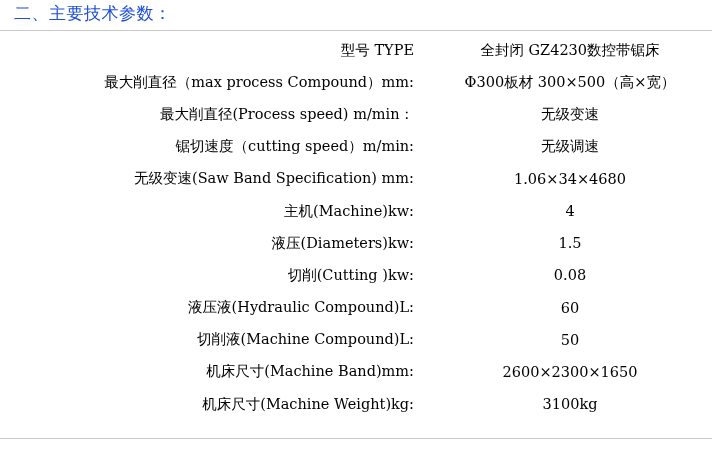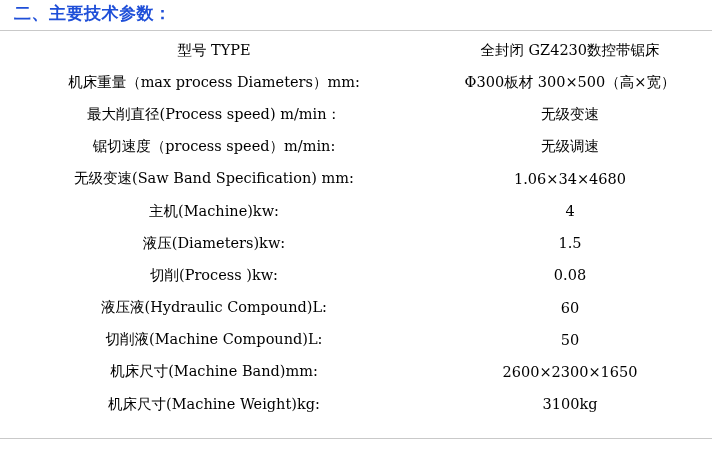--- a/index.html
+++ b/index.html
@@ -19,21 +19,21 @@
     width: 712px;
     height: 465px;
     position: relative;
     box-sizing: border-box;
   }
   .section-title {
     position: absolute;
     left: 14px;
     top: 2px;
     font-size: 17px;
-    font-weight: bold;
+    font-weight: normal;
     color: #1f4fd8;
     letter-spacing: 0.5px;
     font-family: "DejaVu Serif", "Liberation Serif", serif;
   }
   .title-rule {
     position: absolute;
     left: 0;
     top: 30px;
     width: 712px;
     height: 1px;
@@ -50,21 +50,21 @@
   .spec-table td {
     padding: 0;
     vertical-align: middle;
     height: 32.2px;
     font-size: 14.5px;
     font-family: "DejaVu Serif", "Liberation Serif", serif;
   }
   td.label {
     width: 400px;
     padding-left: 14px;
-    text-align: center;
+    text-align: right;
     white-space: nowrap;
     margin-left: 44px;
   }
   td.value {
     width: 312px;
     text-align: center;
     white-space: nowrap;
   }
   .bottom-rule {
     position: absolute;
@@ -84,45 +84,45 @@
 
   <div class="title-rule"></div>
 
   <table class="spec-table">
     <tbody>
       <tr>
         <td class="label">型号 TYPE</td>
         <td class="value">全封闭 GZ4230数控带锯床</td>
       </tr>
       <tr>
-        <td class="label">机床重量（max process Diameters）mm:</td>
+        <td class="label">最大削直径（max process Compound）mm:</td>
         <td class="value">Φ300板材 300×500（高×宽）</td>
       </tr>
       <tr>
         <td class="label">最大削直径(Process speed) m/min：</td>
         <td class="value">无级变速</td>
       </tr>
       <tr>
-        <td class="label">锯切速度（process speed）m/min:</td>
+        <td class="label">锯切速度（cutting speed）m/min:</td>
         <td class="value">无级调速</td>
       </tr>
       <tr>
         <td class="label">无级变速(Saw Band Specification) mm:</td>
         <td class="value">1.06×34×4680</td>
       </tr>
       <tr>
         <td class="label">主机(Machine)kw:</td>
         <td class="value">4</td>
       </tr>
       <tr>
         <td class="label">液压(Diameters)kw:</td>
         <td class="value">1.5</td>
       </tr>
       <tr>
-        <td class="label">切削(Process )kw:</td>
+        <td class="label">切削(Cutting )kw:</td>
         <td class="value">0.08</td>
       </tr>
       <tr>
         <td class="label">液压液(Hydraulic Compound)L:</td>
         <td class="value">60</td>
       </tr>
       <tr>
         <td class="label">切削液(Machine Compound)L:</td>
         <td class="value">50</td>
       </tr>

